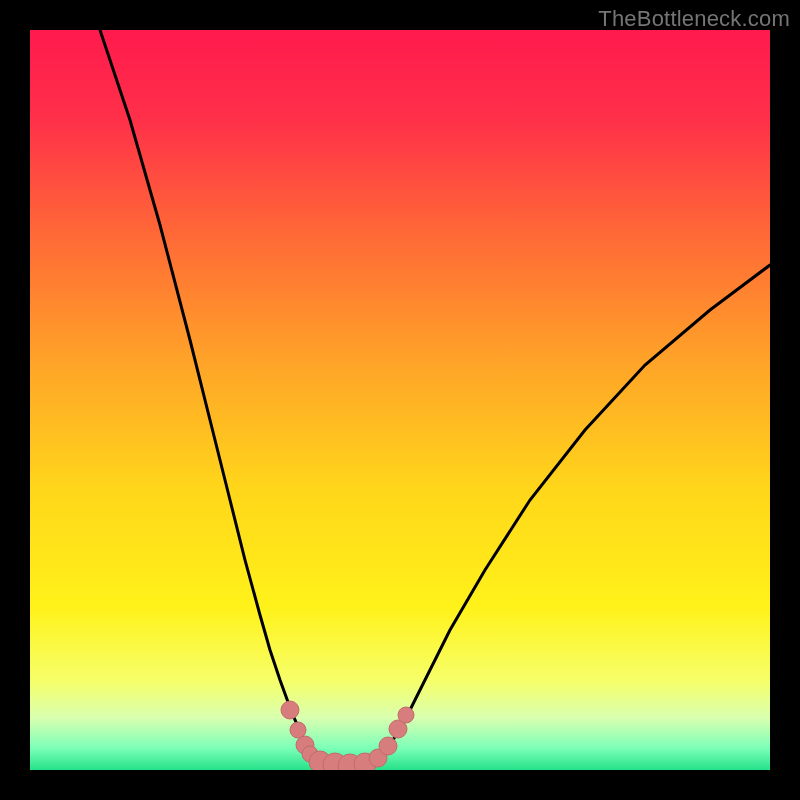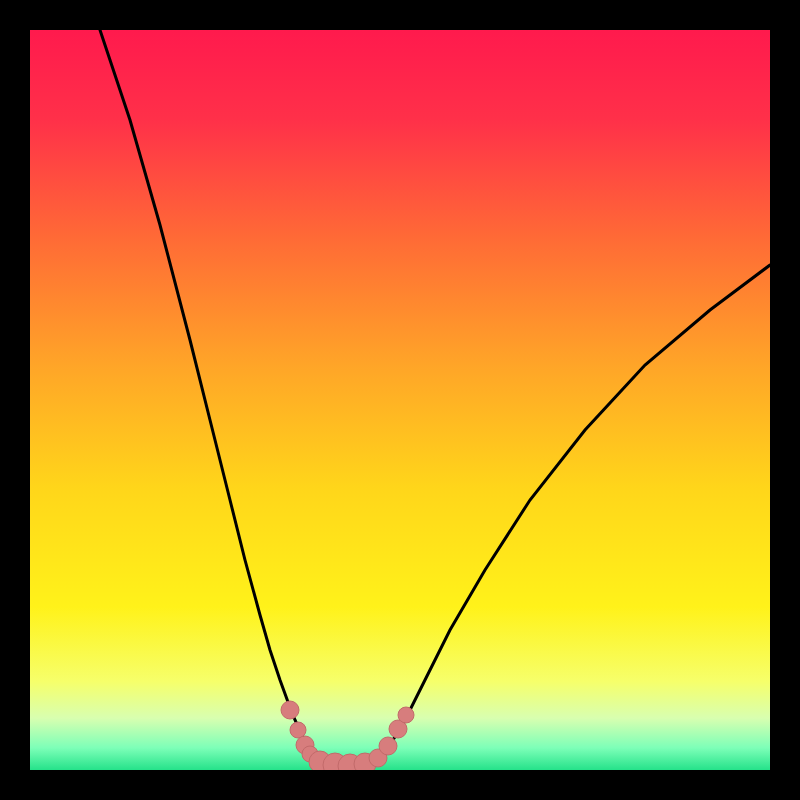--- a/index.html
+++ b/index.html
@@ -73,13 +73,14 @@
           <circle cx="305" cy="735" r="12" fill="#d77d7d" stroke="#c26a6a" stroke-width="1"></circle>
           <circle cx="320" cy="736" r="12" fill="#d77d7d" stroke="#c26a6a" stroke-width="1"></circle>
           <circle cx="335" cy="734" r="11" fill="#d77d7d" stroke="#c26a6a" stroke-width="1"></circle>
           <circle cx="348" cy="728" r="9" fill="#d77d7d" stroke="#c26a6a" stroke-width="1"></circle>
           <circle cx="358" cy="716" r="9" fill="#d77d7d" stroke="#c26a6a" stroke-width="1"></circle>
           <circle cx="368" cy="699" r="9" fill="#d77d7d" stroke="#c26a6a" stroke-width="1"></circle>
           <circle cx="376" cy="685" r="8" fill="#d77d7d" stroke="#c26a6a" stroke-width="1"></circle>
         </g>
     </svg>
   </div>
+  <div class="attribution">TheBottleneck.com</div>
 </div>
 
 </body></html>

